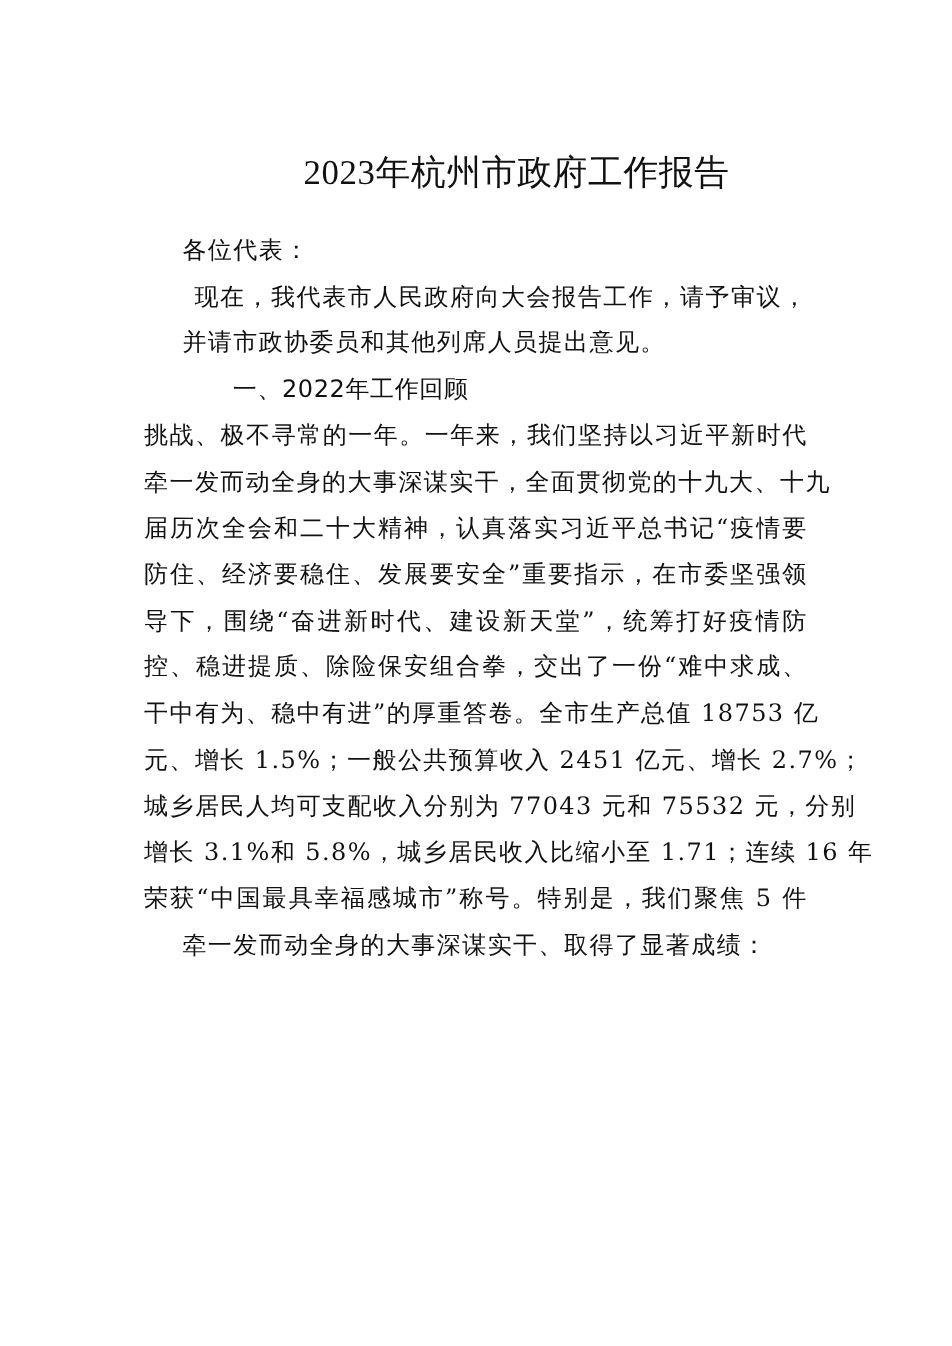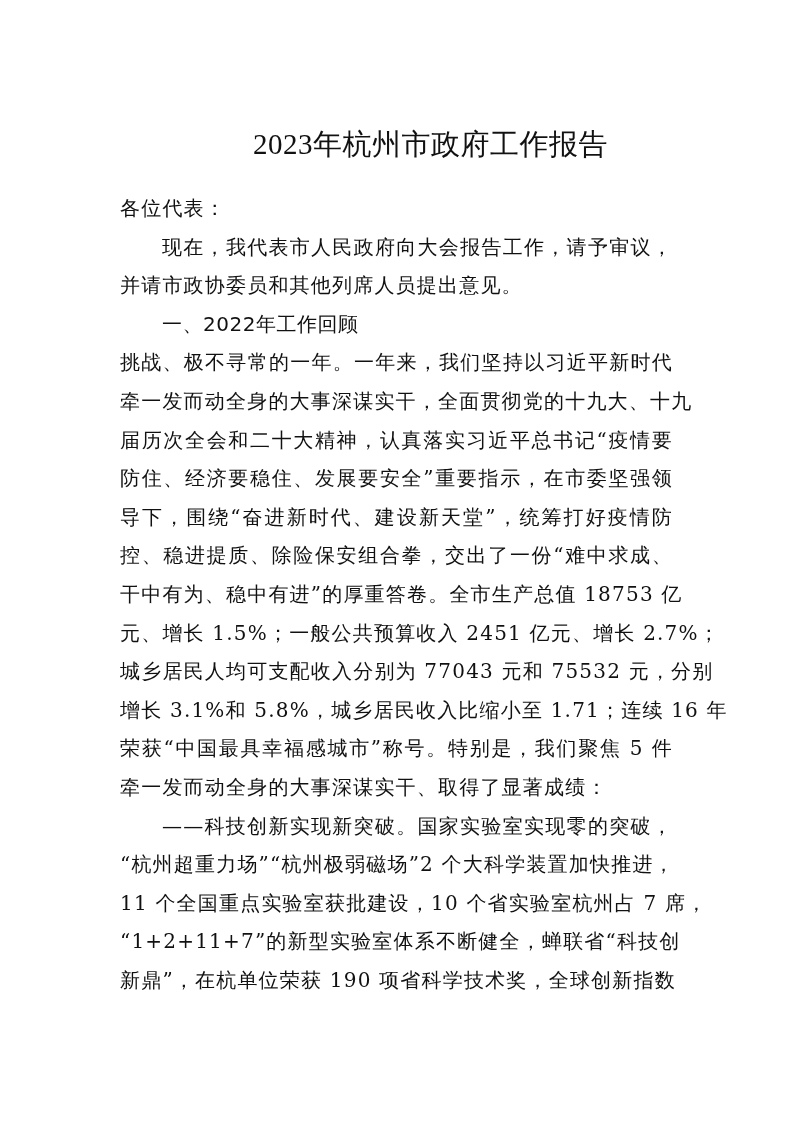--- a/index.html
+++ b/index.html
@@ -54,20 +54,21 @@
       text-indent: 42px;
       letter-spacing: 0.5px;
     }
     .line {
       display: block;
       white-space: nowrap;
       text-align-last: justify;
     }
     .line.last {
       text-align-last: left;
+      margin-left: 32px;
     }
     .salutation {
       text-indent: 0;
     }
   </style>
 </head>
 <body>
 
 <div class="page">
   <h1 class="title">2023年杭州市政府工作报告</h1>
@@ -94,21 +95,14 @@
       <span class="line">导下，围绕“奋进新时代、建设新天堂”，统筹打好疫情防</span>
       <span class="line">控、稳进提质、除险保安组合拳，交出了一份“难中求成、</span>
       <span class="line">干中有为、稳中有进”的厚重答卷。全市生产总值 18753 亿</span>
       <span class="line">元、增长 1.5%；一般公共预算收入 2451 亿元、增长 2.7%；</span>
       <span class="line">城乡居民人均可支配收入分别为 77043 元和 75532 元，分别</span>
       <span class="line">增长 3.1%和 5.8%，城乡居民收入比缩小至 1.71；连续 16 年</span>
       <span class="line">荣获“中国最具幸福感城市”称号。特别是，我们聚焦 5 件</span>
       <span class="line last">牵一发而动全身的大事深谋实干、取得了显著成绩：</span>
     </p>
 
-    <p>
-      <span class="line" style="padding-left:42px">——科技创新实现新突破。国家实验室实现零的突破，</span>
-      <span class="line">“杭州超重力场”“杭州极弱磁场”2 个大科学装置加快推进，</span>
-      <span class="line">11 个全国重点实验室获批建设，10 个省实验室杭州占 7 席，</span>
-      <span class="line">“1+2+11+7”的新型实验室体系不断健全，蝉联省“科技创</span>
-      <span class="line">新鼎”，在杭单位荣获 190 项省科学技术奖，全球创新指数</span>
-    </p>
   </div>
 </div>
 
 </body></html>

